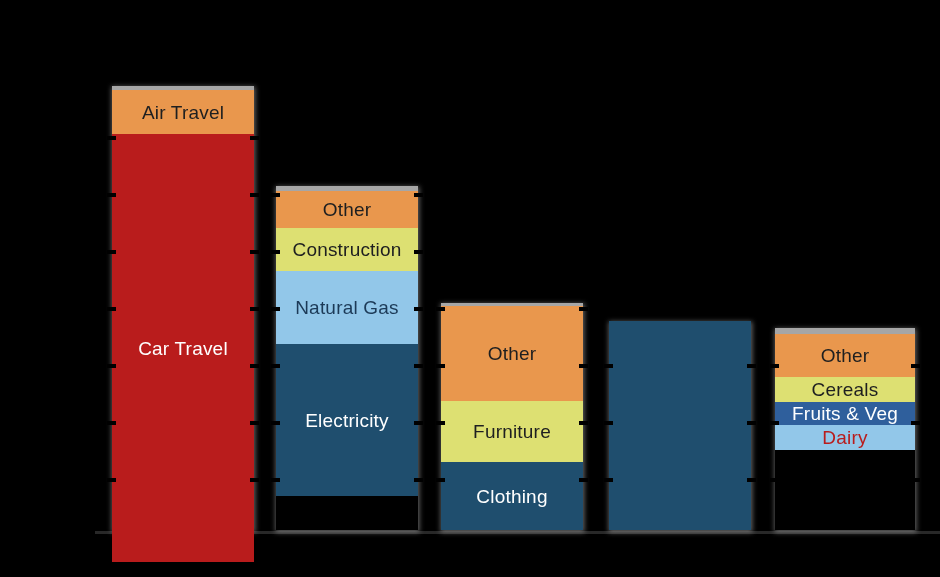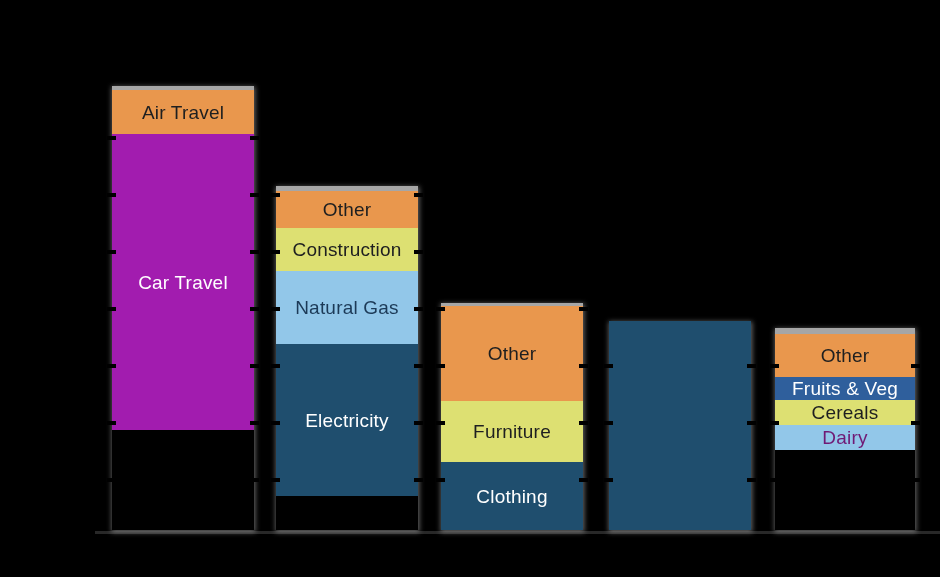--- a/index.html
+++ b/index.html
@@ -26,21 +26,21 @@
 <body>
 
 <div id="canvas">
   <div id="plot-area">
       <div class="baseline" style="left: 95px; width: 845px; top: 531px; background: rgb(40, 40, 40);"></div>
       <div class="bar" style="left: 112px; width: 142px; top: 86px; height: 444px;">
         <div class="seg" style="height: 4px; background: rgb(166, 166, 166);"></div>
         <div class="seg" style="height: 44px; background: rgb(233, 151, 77);">
           <span class="seg-label" style="color: rgb(30, 31, 32);">Air Travel</span>
         </div>
-        <div class="seg" style="height: 296px; background: #a21caf;">
+        <div class="seg" style="height: 428px; background: #b91c1c;">
           <span class="seg-label" style="color: rgb(255, 255, 255);">Car Travel</span>
         </div>
       </div>
       <div class="grid-dash" style="left: 107px; top: 136px;"></div>
       <div class="grid-dash" style="left: 250px; top: 136px;"></div>
       <div class="grid-dash" style="left: 107px; top: 193px;"></div>
       <div class="grid-dash" style="left: 250px; top: 193px;"></div>
       <div class="grid-dash" style="left: 107px; top: 250px;"></div>
       <div class="grid-dash" style="left: 250px; top: 250px;"></div>
       <div class="grid-dash" style="left: 107px; top: 307px;"></div>
@@ -105,28 +105,28 @@
       <div class="grid-dash" style="left: 747px; top: 364px;"></div>
       <div class="grid-dash" style="left: 604px; top: 421px;"></div>
       <div class="grid-dash" style="left: 747px; top: 421px;"></div>
       <div class="grid-dash" style="left: 604px; top: 478px;"></div>
       <div class="grid-dash" style="left: 747px; top: 478px;"></div>
       <div class="bar" style="left: 775px; width: 140px; top: 328px; height: 202px;">
         <div class="seg" style="height: 6px; background: rgb(166, 166, 166);"></div>
         <div class="seg" style="height: 43px; background: rgb(233, 151, 77);">
           <span class="seg-label" style="color: rgb(30, 31, 32);">Other</span>
         </div>
+        <div class="seg" style="height: 25px; background: rgb(221, 224, 114);">
+          <span class="seg-label" style="color: rgb(30, 31, 32);">Cereals</span>
+        </div>
         <div class="seg" style="height: 23px; background: rgb(47, 95, 156);">
           <span class="seg-label" style="color: rgb(255, 255, 255);">Fruits &amp; Veg</span>
         </div>
-        <div class="seg" style="height: 25px; background: rgb(221, 224, 114);">
-          <span class="seg-label" style="color: rgb(30, 31, 32);">Cereals</span>
-        </div>
         <div class="seg" style="height: 25px; background: rgb(146, 199, 233);">
-          <span class="seg-label" style="color: #701a75; text-align: right;">Dairy</span>
+          <span class="seg-label" style="color: #b91c1c; text-align: right;">Dairy</span>
         </div>
       </div>
       <div class="grid-dash" style="left: 770px; top: 364px;"></div>
       <div class="grid-dash" style="left: 911px; top: 364px;"></div>
       <div class="grid-dash" style="left: 770px; top: 421px;"></div>
       <div class="grid-dash" style="left: 911px; top: 421px;"></div>
       <div class="grid-dash" style="left: 770px; top: 478px;"></div>
       <div class="grid-dash" style="left: 911px; top: 478px;"></div>
     </div>
 </div>

